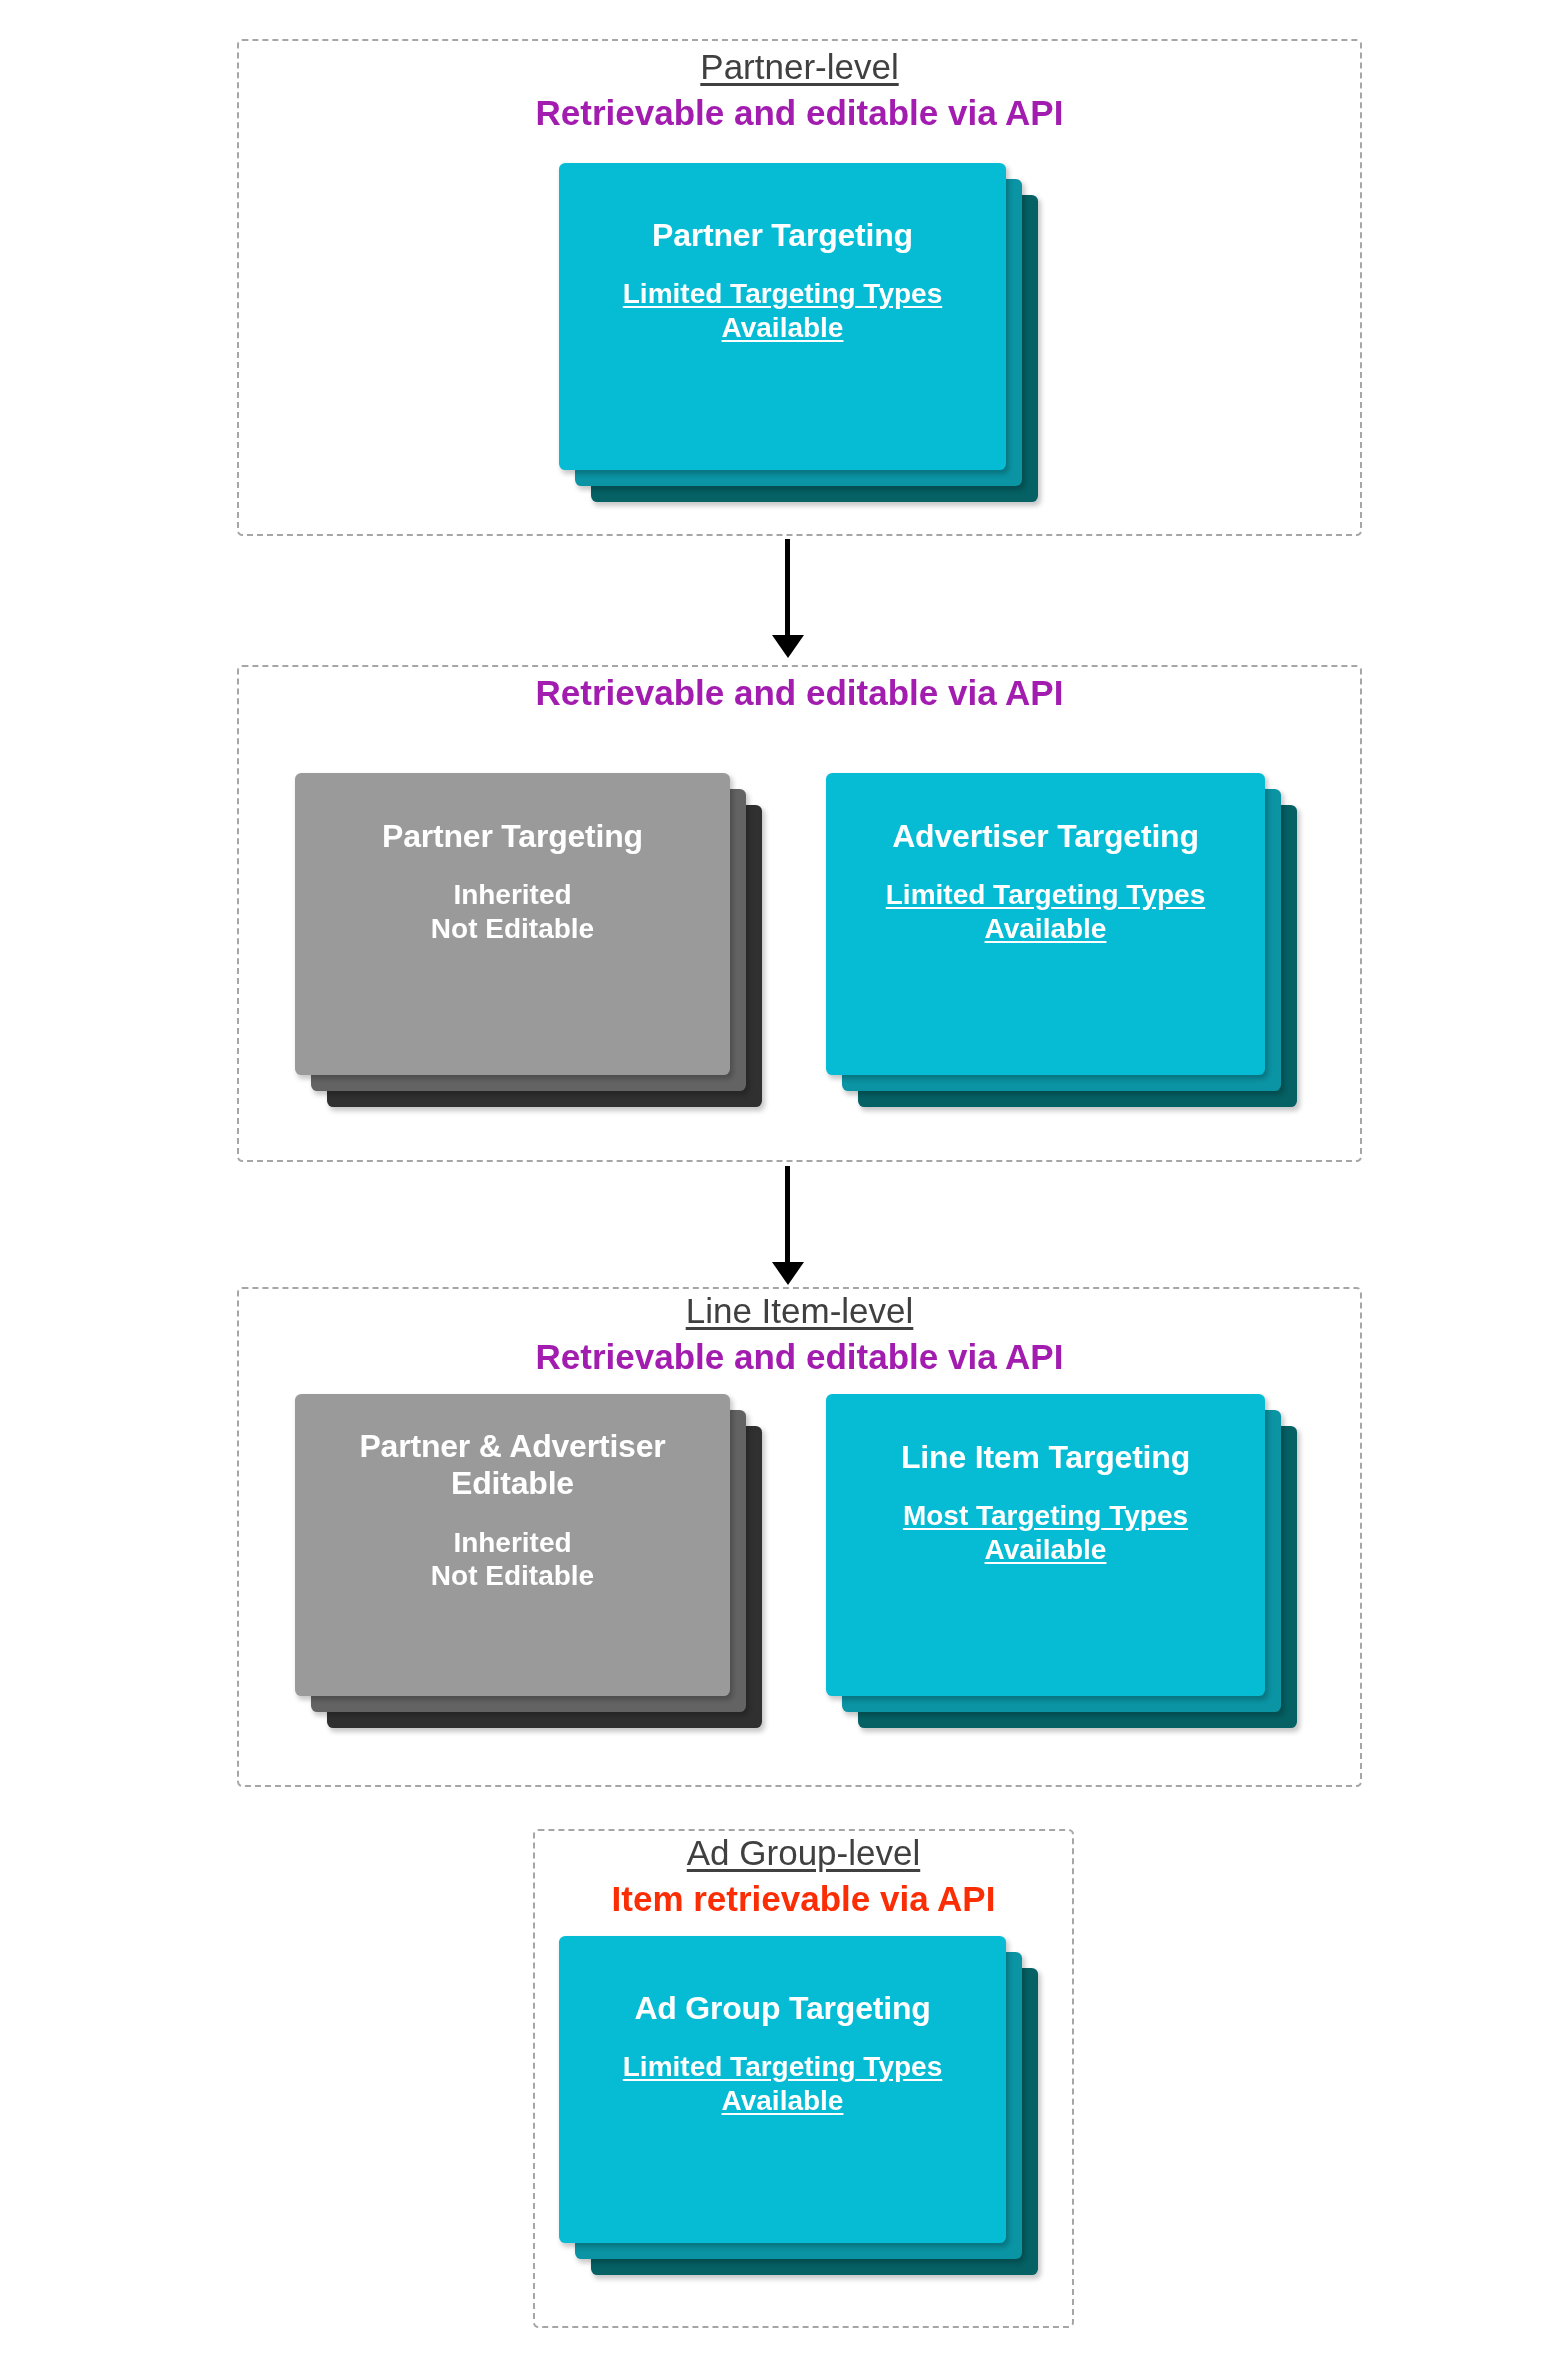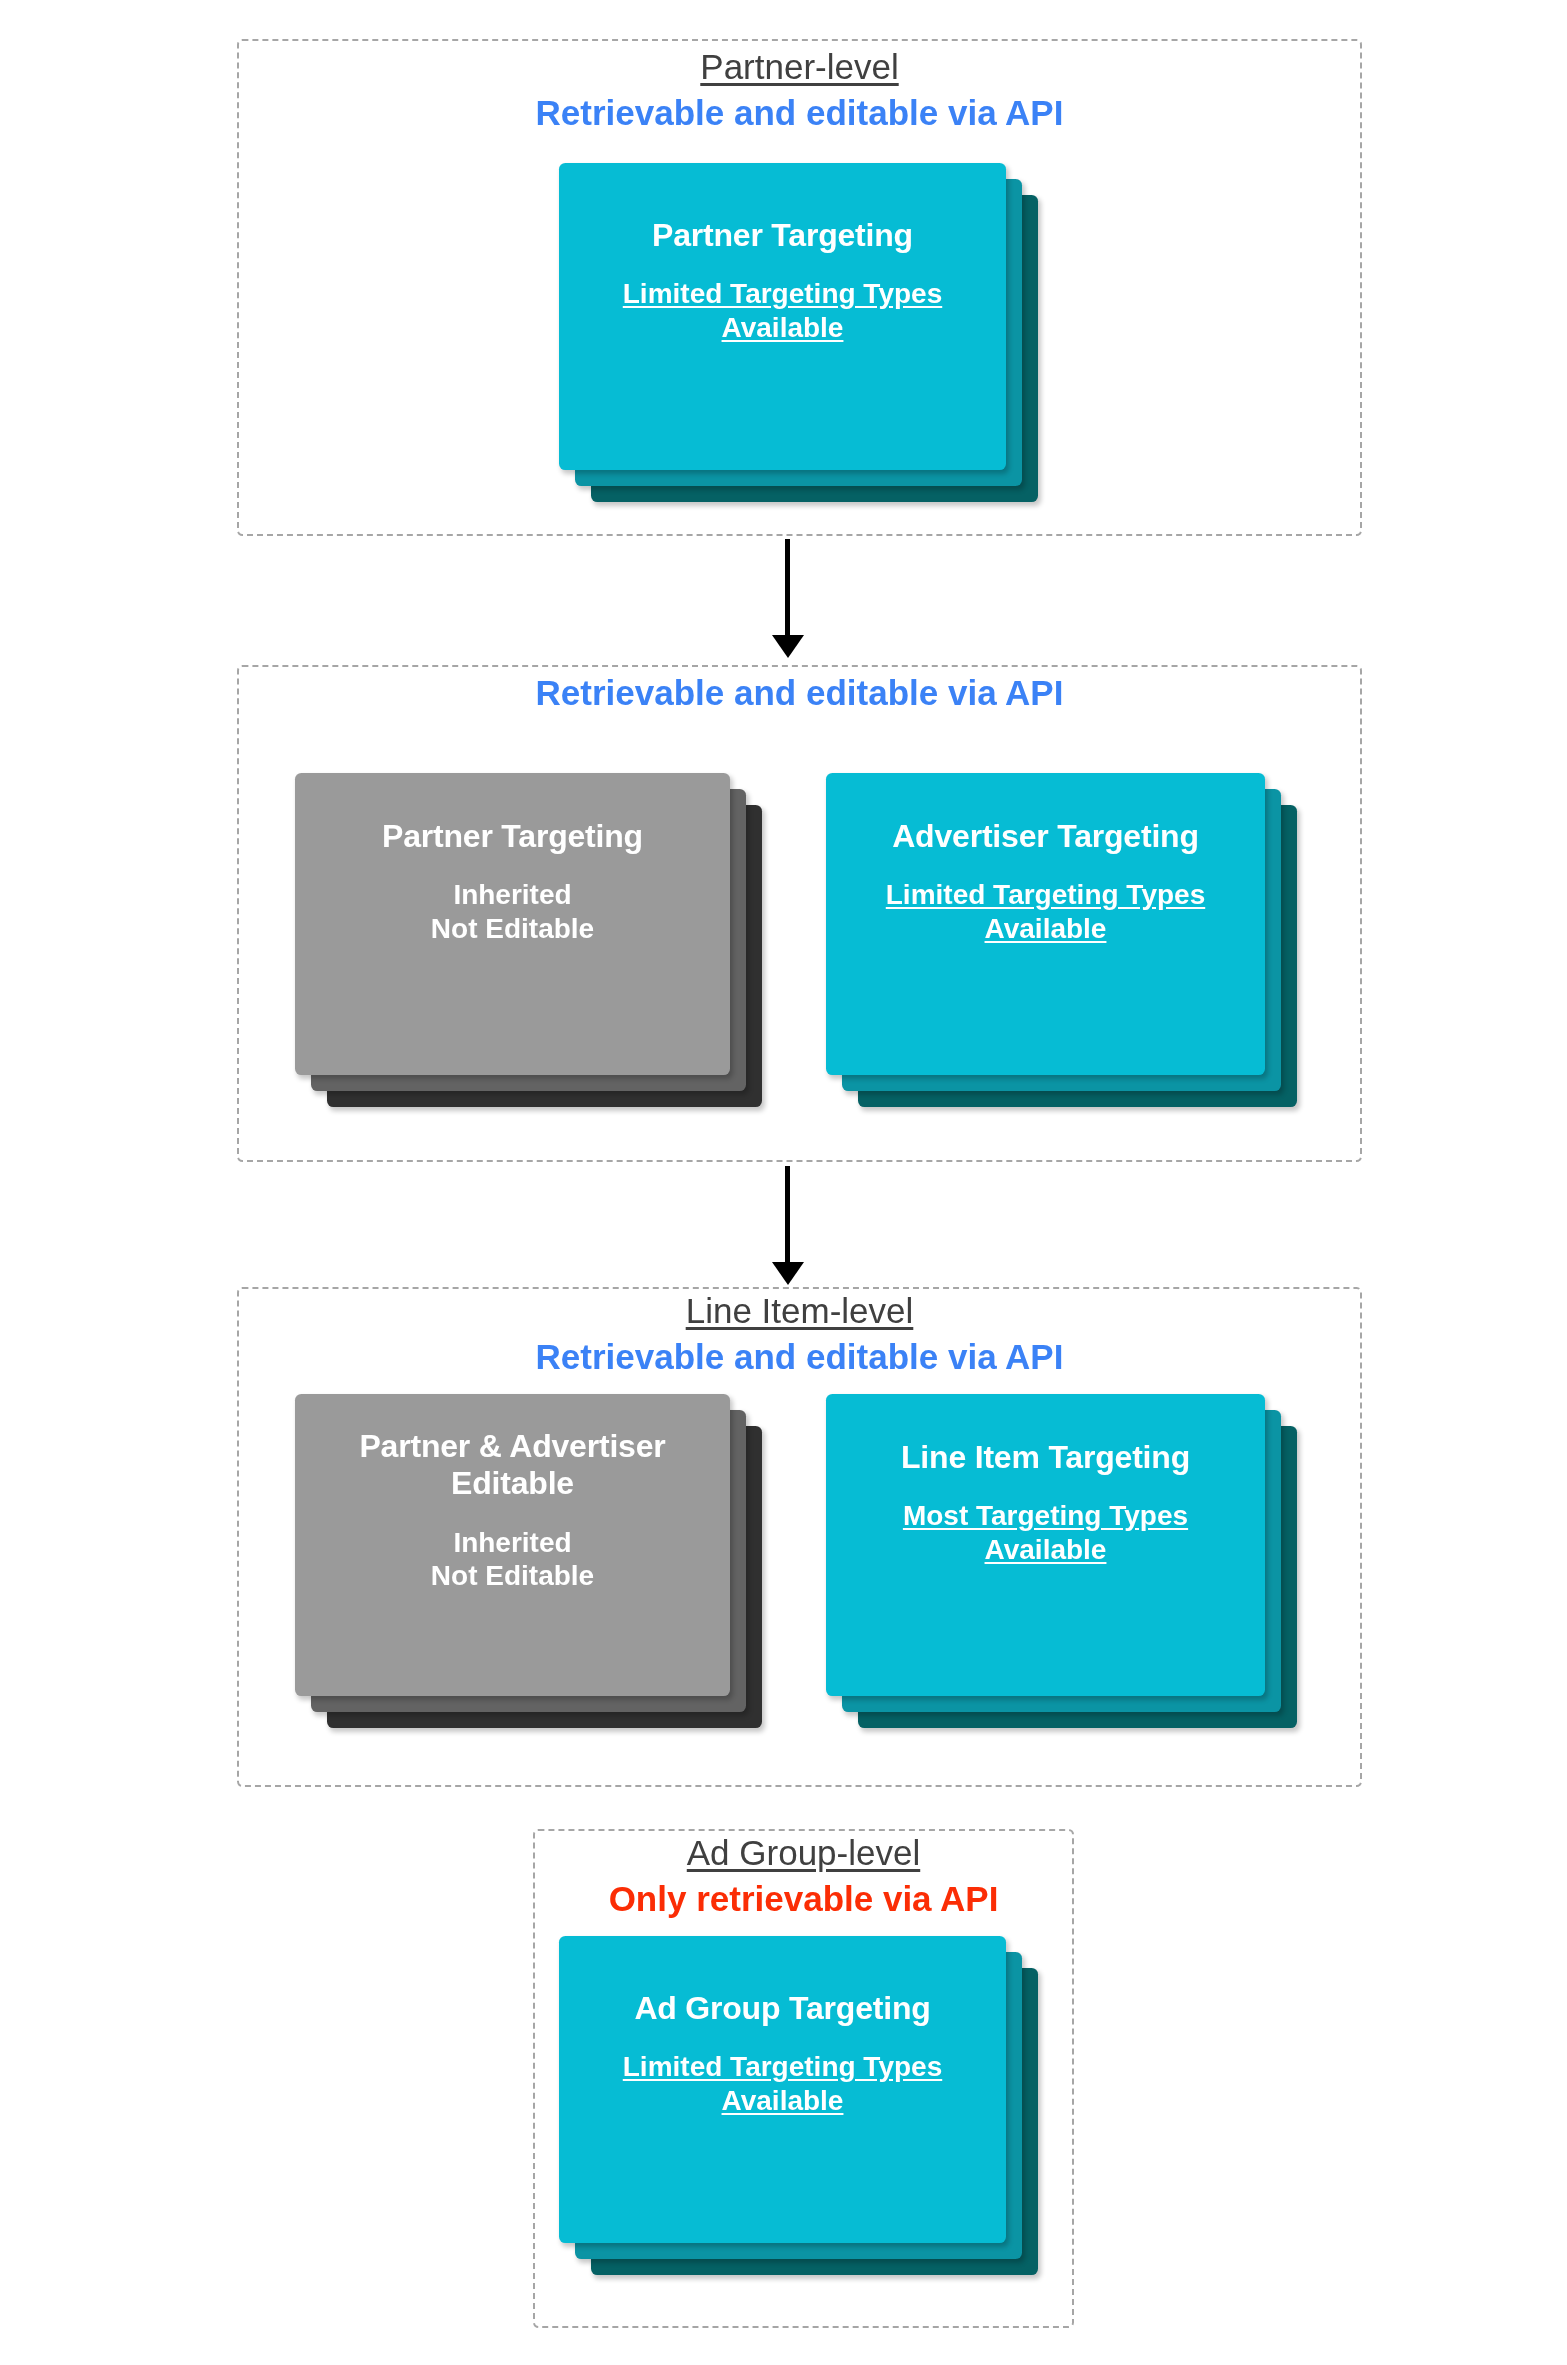--- a/index.html
+++ b/index.html
@@ -36,21 +36,21 @@
     font-size: 35px;
     font-weight: 400;
     color: #404040;
     text-decoration: underline;
     text-underline-offset: 3.6px;
   }
   .level-api {
     display: block;
     font-size: 35px;
     font-weight: 700;
-    color: #3b82f6;
+    color: #a21caf;
     margin-top: 3.6px;
   }
   .level-api.red {
     color: #fb2d05;
   }
 
   
   .stack {
     position: absolute;
   }
@@ -221,21 +221,21 @@
         <span>Available</span>
       </div>
     </div>
   </div>
 </div>
 
 <div class="level-box" style="left:533px; top:1829px; width:541px; height:499px;"></div>
 
 <div class="level-heading" style="left:533px; top:1832px; width:541px;">
   <span class="level-name">Ad Group-level</span>
-  <span class="level-api red">Only retrievable via API</span>
+  <span class="level-api red">Item retrievable via API</span>
 </div>
 
 <div class="stack" style="left:559px; top:1936px; width:479px; height:380px;">
   <div class="layer back cyan-back" style="width:447px;height:307px;"></div>
   <div class="layer mid cyan-mid" style="width:447px;height:307px;"></div>
   <div class="layer front cyan-front" style="width:447px;height:307px;">
     <div class="card-content" style="top:54px;">
       <div class="card-title">Ad Group Targeting</div>
       <div class="card-sub u">
         <span>Limited Targeting Types</span><br>

